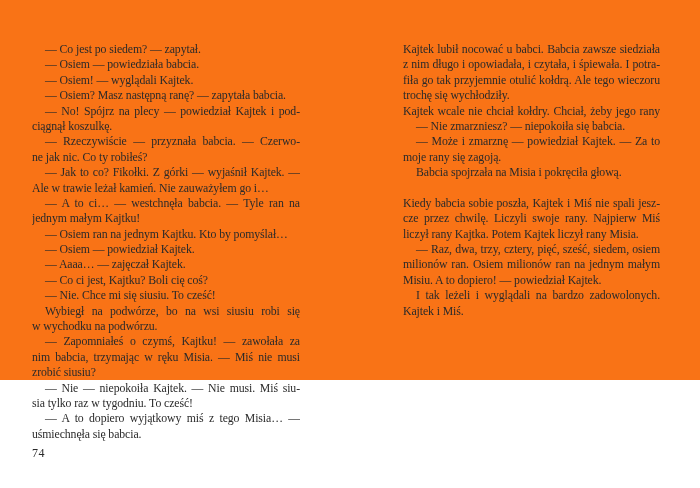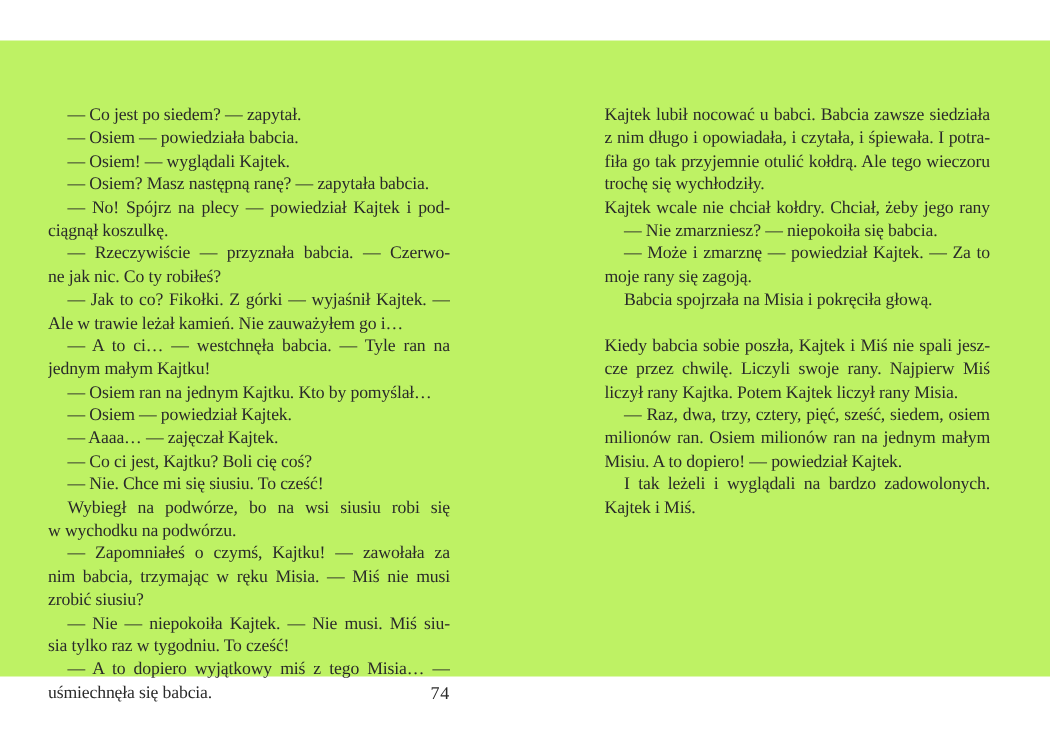--- a/index.html
+++ b/index.html
@@ -4,23 +4,22 @@
 <style>
   html, body { margin: 0; padding: 0; }
   body {
     width: 700px; height: 488px;
     background: #ffffff;
     font-family: "Liberation Serif", "DejaVu Serif", serif;
     overflow: hidden;
   }
   .spread {
     position: relative;
-    width: 700px; height: 424px;
-    background: #bef264;
-    margin-top: 27px;
+    width: 700px; height: 380px;
+    background: #f97316;
   }
   .text-col {
     position: absolute;
     top: 42px;
     color: #2a2a2a;
     font-size: 11.8px;
     letter-spacing: -0.1px;
   }
   .col-left  { left: 32px;  width: 268px; }
   .col-right { left: 403px; width: 257px; }
@@ -32,23 +31,23 @@
   }
   .line.j {
     white-space: normal;
     text-align: justify;
     text-align-last: justify;
   }
   .line.in { padding-left: 13px; }
   .line.blank { visibility: hidden; }
   .folio {
     position: absolute;
-    left: 32px; top: 428px;
+    left: 32px; top: 446px;
     width: 268px;
-    text-align: right;
+    text-align: left;
     color: #2a2a2a;
     font-size: 12px;
     letter-spacing: 0.5px;
   }
 </style>
 </head>
 <body>
 
 <div class="spread">
 

